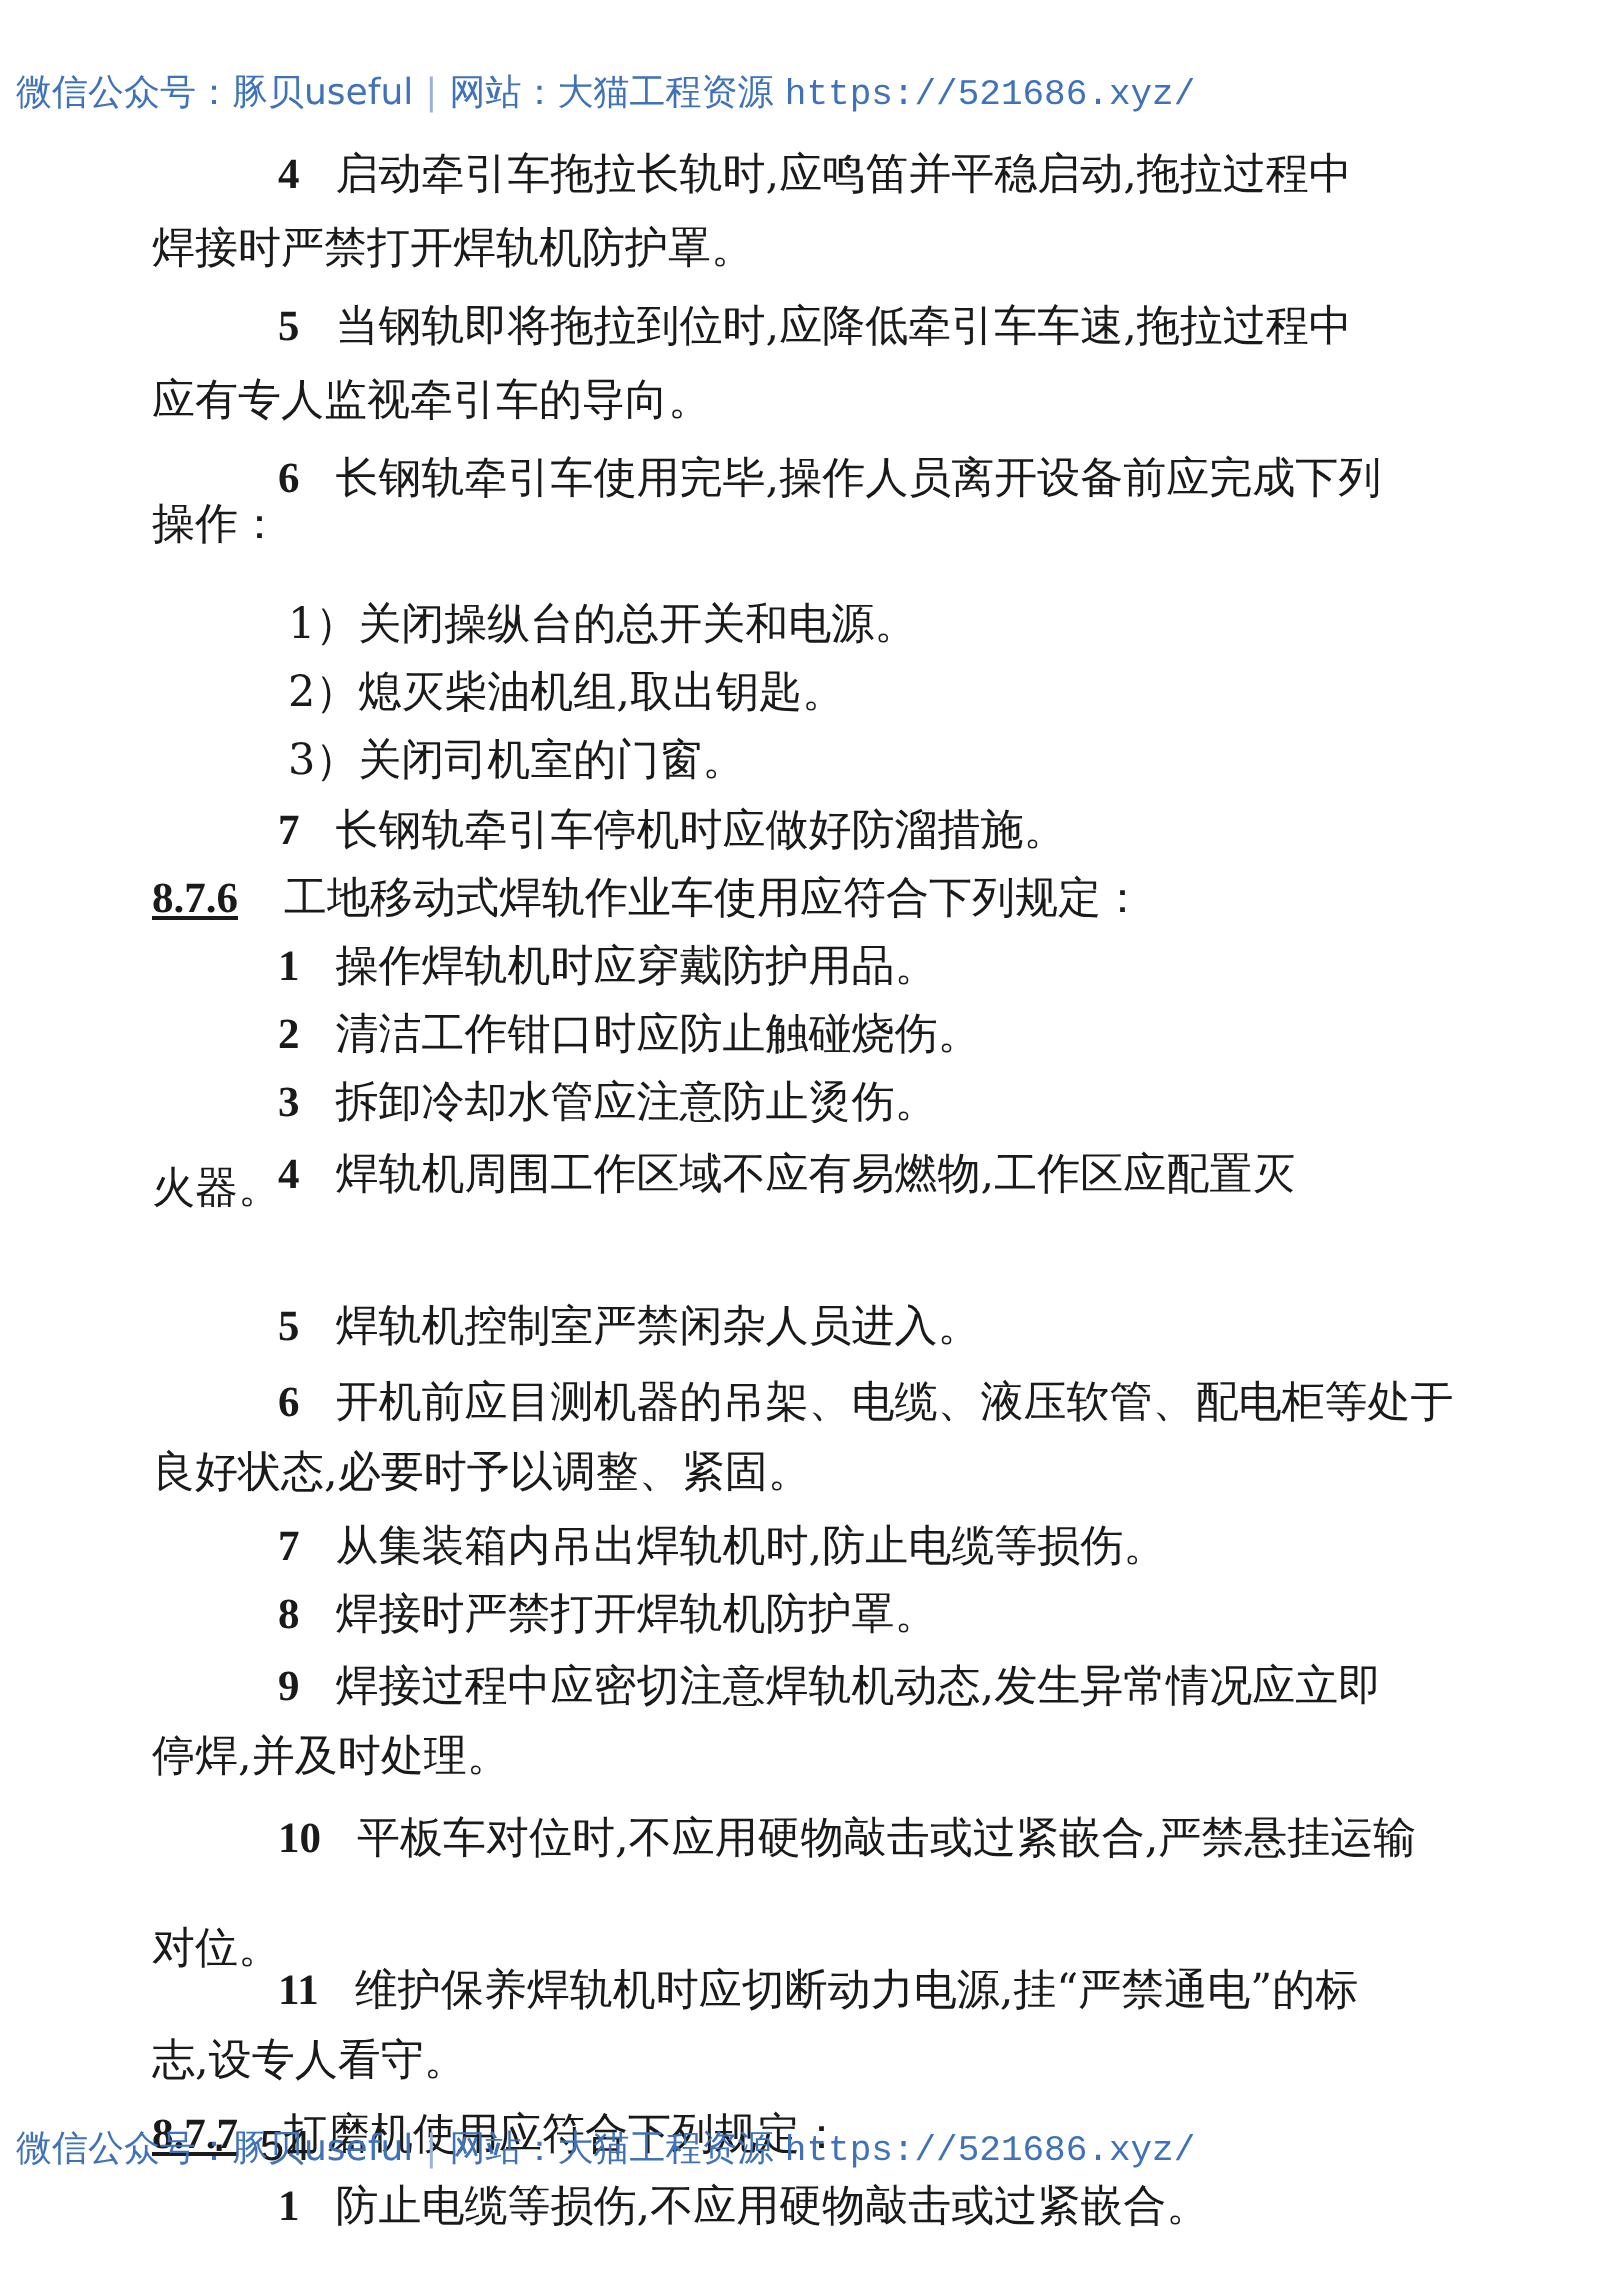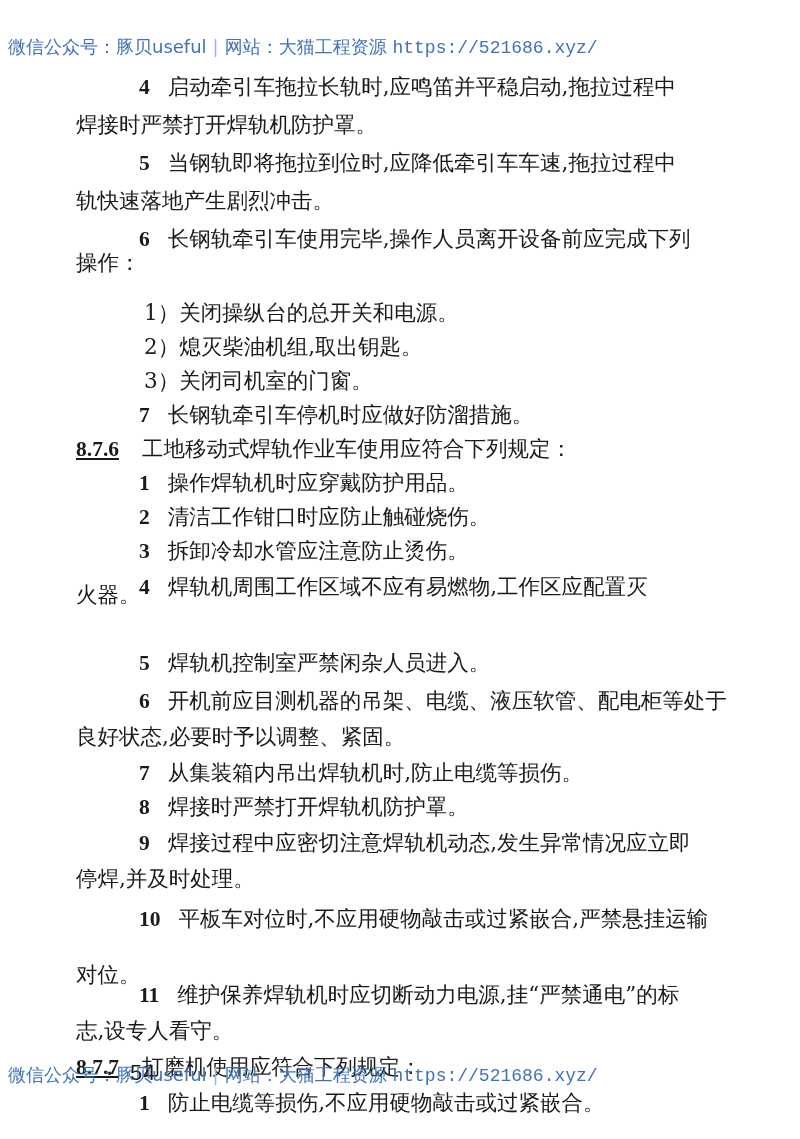--- a/index.html
+++ b/index.html
@@ -29,21 +29,21 @@
 <div class="wm wm-top">
   <span>微信公众号：豚贝useful</span><span class="sep">|</span><span>网站：大猫工程资源</span> <span class="url">https://521686.xyz/</span>
 </div>
 
 <div class="page">
 
   <div class="line item" style="top:0px"><span class="num">4</span><span class="gap"></span><span>启动牵引车拖拉长轨时,应鸣笛并平稳启动,拖拉过程中</span></div>
   <div class="line cont" style="top:38px">焊接时严禁打开焊轨机防护罩。</div>
 
   <div class="line item" style="top:76px"><span class="num">5</span><span class="gap"></span><span>当钢轨即将拖拉到位时,应降低牵引车车速,拖拉过程中</span></div>
-  <div class="line cont" style="top:114px">轨快速落地产生剧烈冲击。</div>
+  <div class="line cont" style="top:114px">应有专人监视牵引车的导向。</div>
 
   <div class="line item" style="top:152px"><span class="num">6</span><span class="gap"></span><span>长钢轨牵引车使用完毕,操作人员离开设备前应完成下列</span></div>
   <div class="line cont" style="top:176px">操作：</div>
 
   <div class="line sub" style="top:226px">1）关闭操纵台的总开关和电源。</div>
   <div class="line sub" style="top:260px">2）熄灭柴油机组,取出钥匙。</div>
   <div class="line sub" style="top:294px">3）关闭司机室的门窗。</div>
 
   <div class="line item" style="top:328px"><span class="num">7</span><span class="gap"></span><span>长钢轨牵引车停机时应做好防溜措施。</span></div>
 

